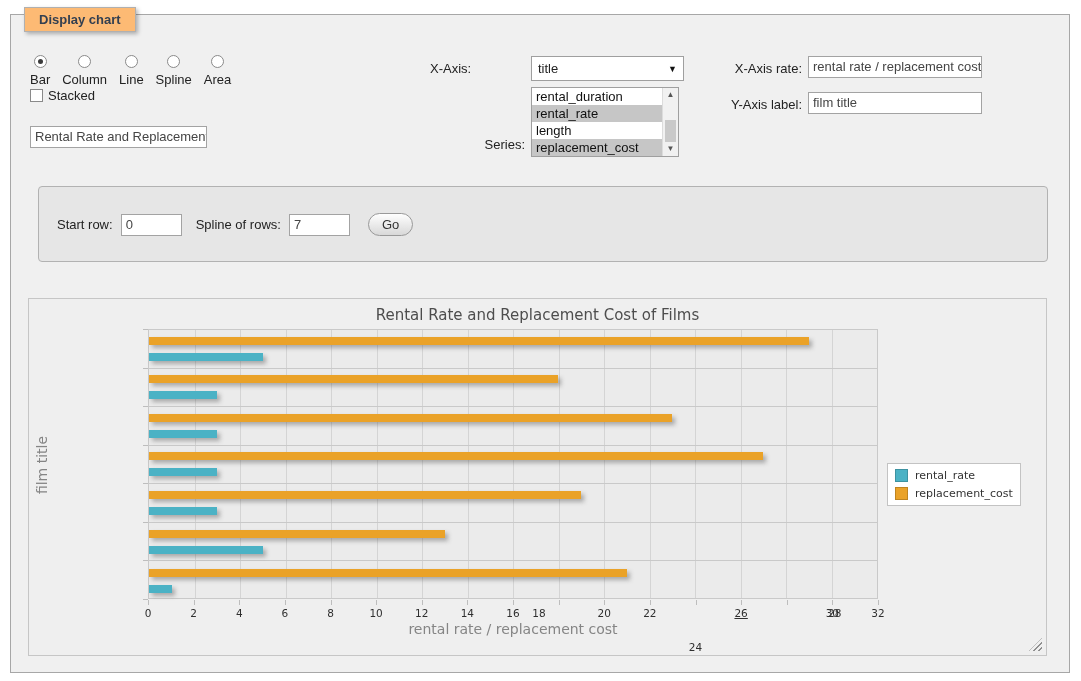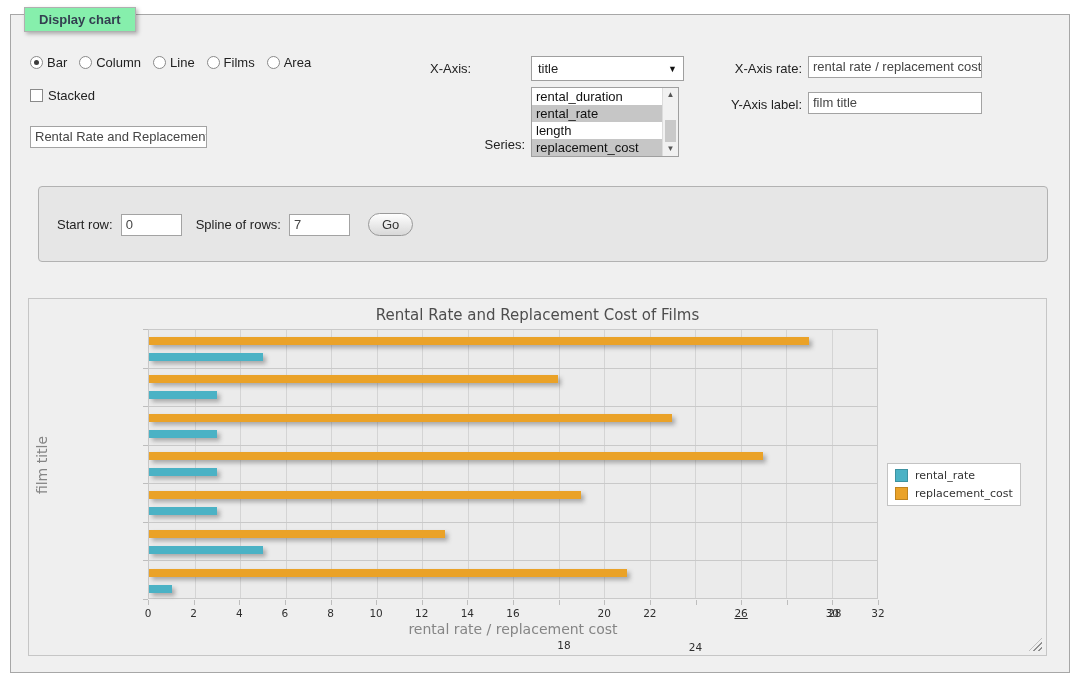--- a/index.html
+++ b/index.html
@@ -2,28 +2,28 @@
 <html><head>
 <meta charset="utf-8">
 <style>
   * { margin:0; padding:0; box-sizing:border-box; }
   html,body { background:#fff; font-family:"Liberation Sans", sans-serif; }
   #stage { position:relative; width:1081px; height:681px; background:#fff; overflow:hidden; }
 
   
   .fieldset { position:absolute; left:10px; top:14px; width:1060px; height:659px;
               border:1px solid #a7a7a7; background:#f0f0f0; }
-  .legend-tab { position:absolute; left:24px; top:7px; background:#86efac; border:1px solid #b0b0b0;
+  .legend-tab { position:absolute; left:24px; top:7px; background:#fdba74; border:1px solid #b0b0b0;
                 box-shadow:2px 2px 4px rgba(0,0,0,0.28); padding:4px 14px; font-size:13px;
                 font-weight:bold; color:#333f50; }
 
   
   .ctl-label { font-size:13px; color:#222; }
   .radio-row { position:absolute; left:30px; top:55px; display:flex; align-items:center; gap:6px; }
-  .radio-item { display:flex; align-items:center; gap:4px; margin-right:6px; }
+  .radio-item { display:flex; align-items:center; gap:4px; margin-right:6px;flex-direction:column; }
   .radio { width:13px; height:13px; border:1px solid #8a8a8a; border-radius:50%; background:#fff; position:relative; }
   .radio.checked::after { content:""; position:absolute; left:3px; top:3px; width:5px; height:5px;
                           border-radius:50%; background:#3b3b3b; }
   .check-row { position:absolute; left:30px; top:88px; display:flex; align-items:center; gap:5px; }
   .checkbox { width:13px; height:13px; border:1px solid #8a8a8a; background:#fff; }
 
   .text-input { border:1px solid #a3a3a3; background:#fff; color:#454545; font-size:13px;
                 padding:2px 4px; height:22px; white-space:nowrap; overflow:hidden; font-family:"Liberation Sans",sans-serif; }
   .title-input { position:absolute; left:30px; top:126px; width:177px; }
 
@@ -105,21 +105,21 @@
       <span class="radio-item">
         <span class="radio"></span>
         <span class="ctl-label">Column</span>
       </span>
       <span class="radio-item">
         <span class="radio"></span>
         <span class="ctl-label">Line</span>
       </span>
       <span class="radio-item">
         <span class="radio"></span>
-        <span class="ctl-label">Films</span>
+        <span class="ctl-label">Spline</span>
       </span>
       <span class="radio-item">
         <span class="radio"></span>
         <span class="ctl-label">Area</span>
       </span>
     </div>
 
   <div class="check-row">
     <span class="checkbox"></span>
     <span class="ctl-label">Stacked</span>
@@ -226,21 +226,21 @@
         <div class="xtick-lbl" style="left: 301.5px;">8</div>
         <div class="xtick-mark" style="left: 347.125px;"></div>
         <div class="xtick-lbl" style="left: 347.125px;">10</div>
         <div class="xtick-mark" style="left: 392.75px;"></div>
         <div class="xtick-lbl" style="left: 392.75px;">12</div>
         <div class="xtick-mark" style="left: 438.375px;"></div>
         <div class="xtick-lbl" style="left: 438.375px;">14</div>
         <div class="xtick-mark" style="left: 484px;"></div>
         <div class="xtick-lbl" style="left: 484px;">16</div>
         <div class="xtick-mark" style="left: 529.625px;"></div>
-        <div class="xtick-lbl" style="left: 535px; margin-top: 32px;">18</div>
+        <div class="xtick-lbl" style="left: 510px;">18</div>
         <div class="xtick-mark" style="left: 575.25px;"></div>
         <div class="xtick-lbl" style="left: 575.25px;">20</div>
         <div class="xtick-mark" style="left: 620.875px;"></div>
         <div class="xtick-lbl" style="left: 620.875px;">22</div>
         <div class="xtick-mark" style="left: 666.5px;"></div>
         <div class="xtick-lbl" style="left: 666.5px; margin-top: 34px;">24</div>
         <div class="xtick-mark" style="left: 712.125px;"></div>
         <div class="xtick-lbl" style="left: 712.125px; text-decoration: underline;">26</div>
         <div class="xtick-mark" style="left: 757.75px;"></div>
         <div class="xtick-lbl" style="left: 757.75px; margin-left: 48px;">28</div>

